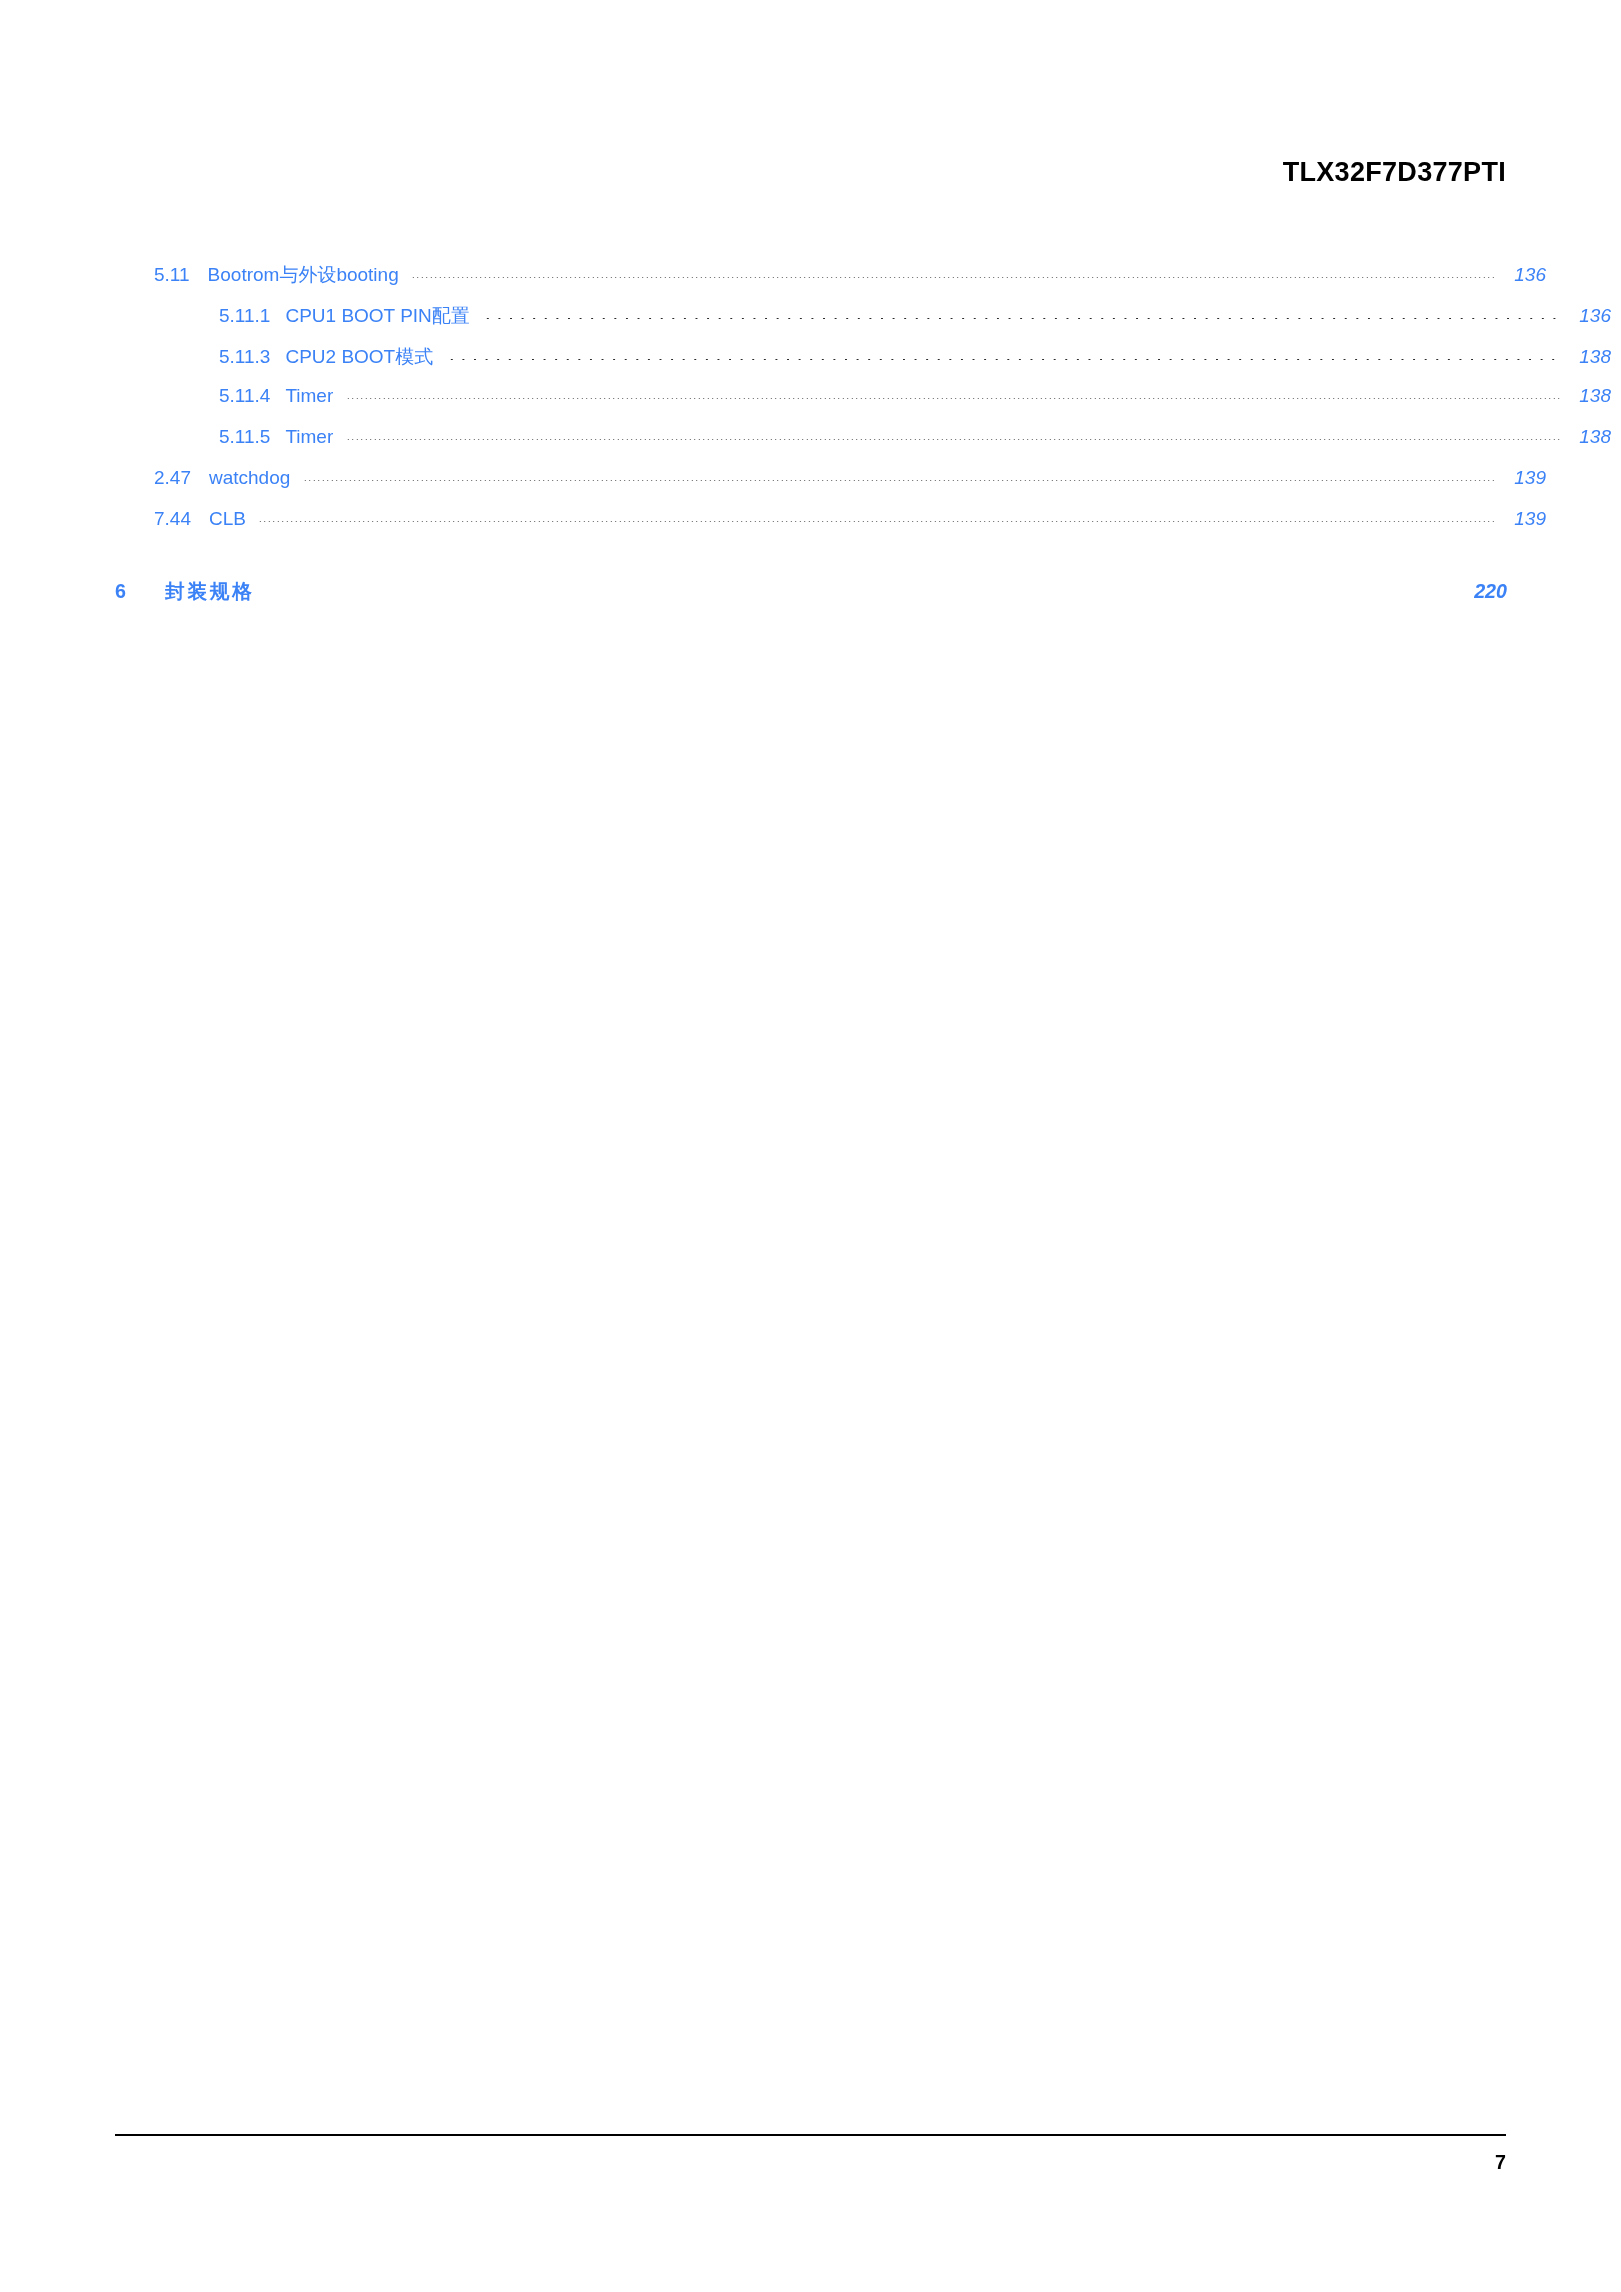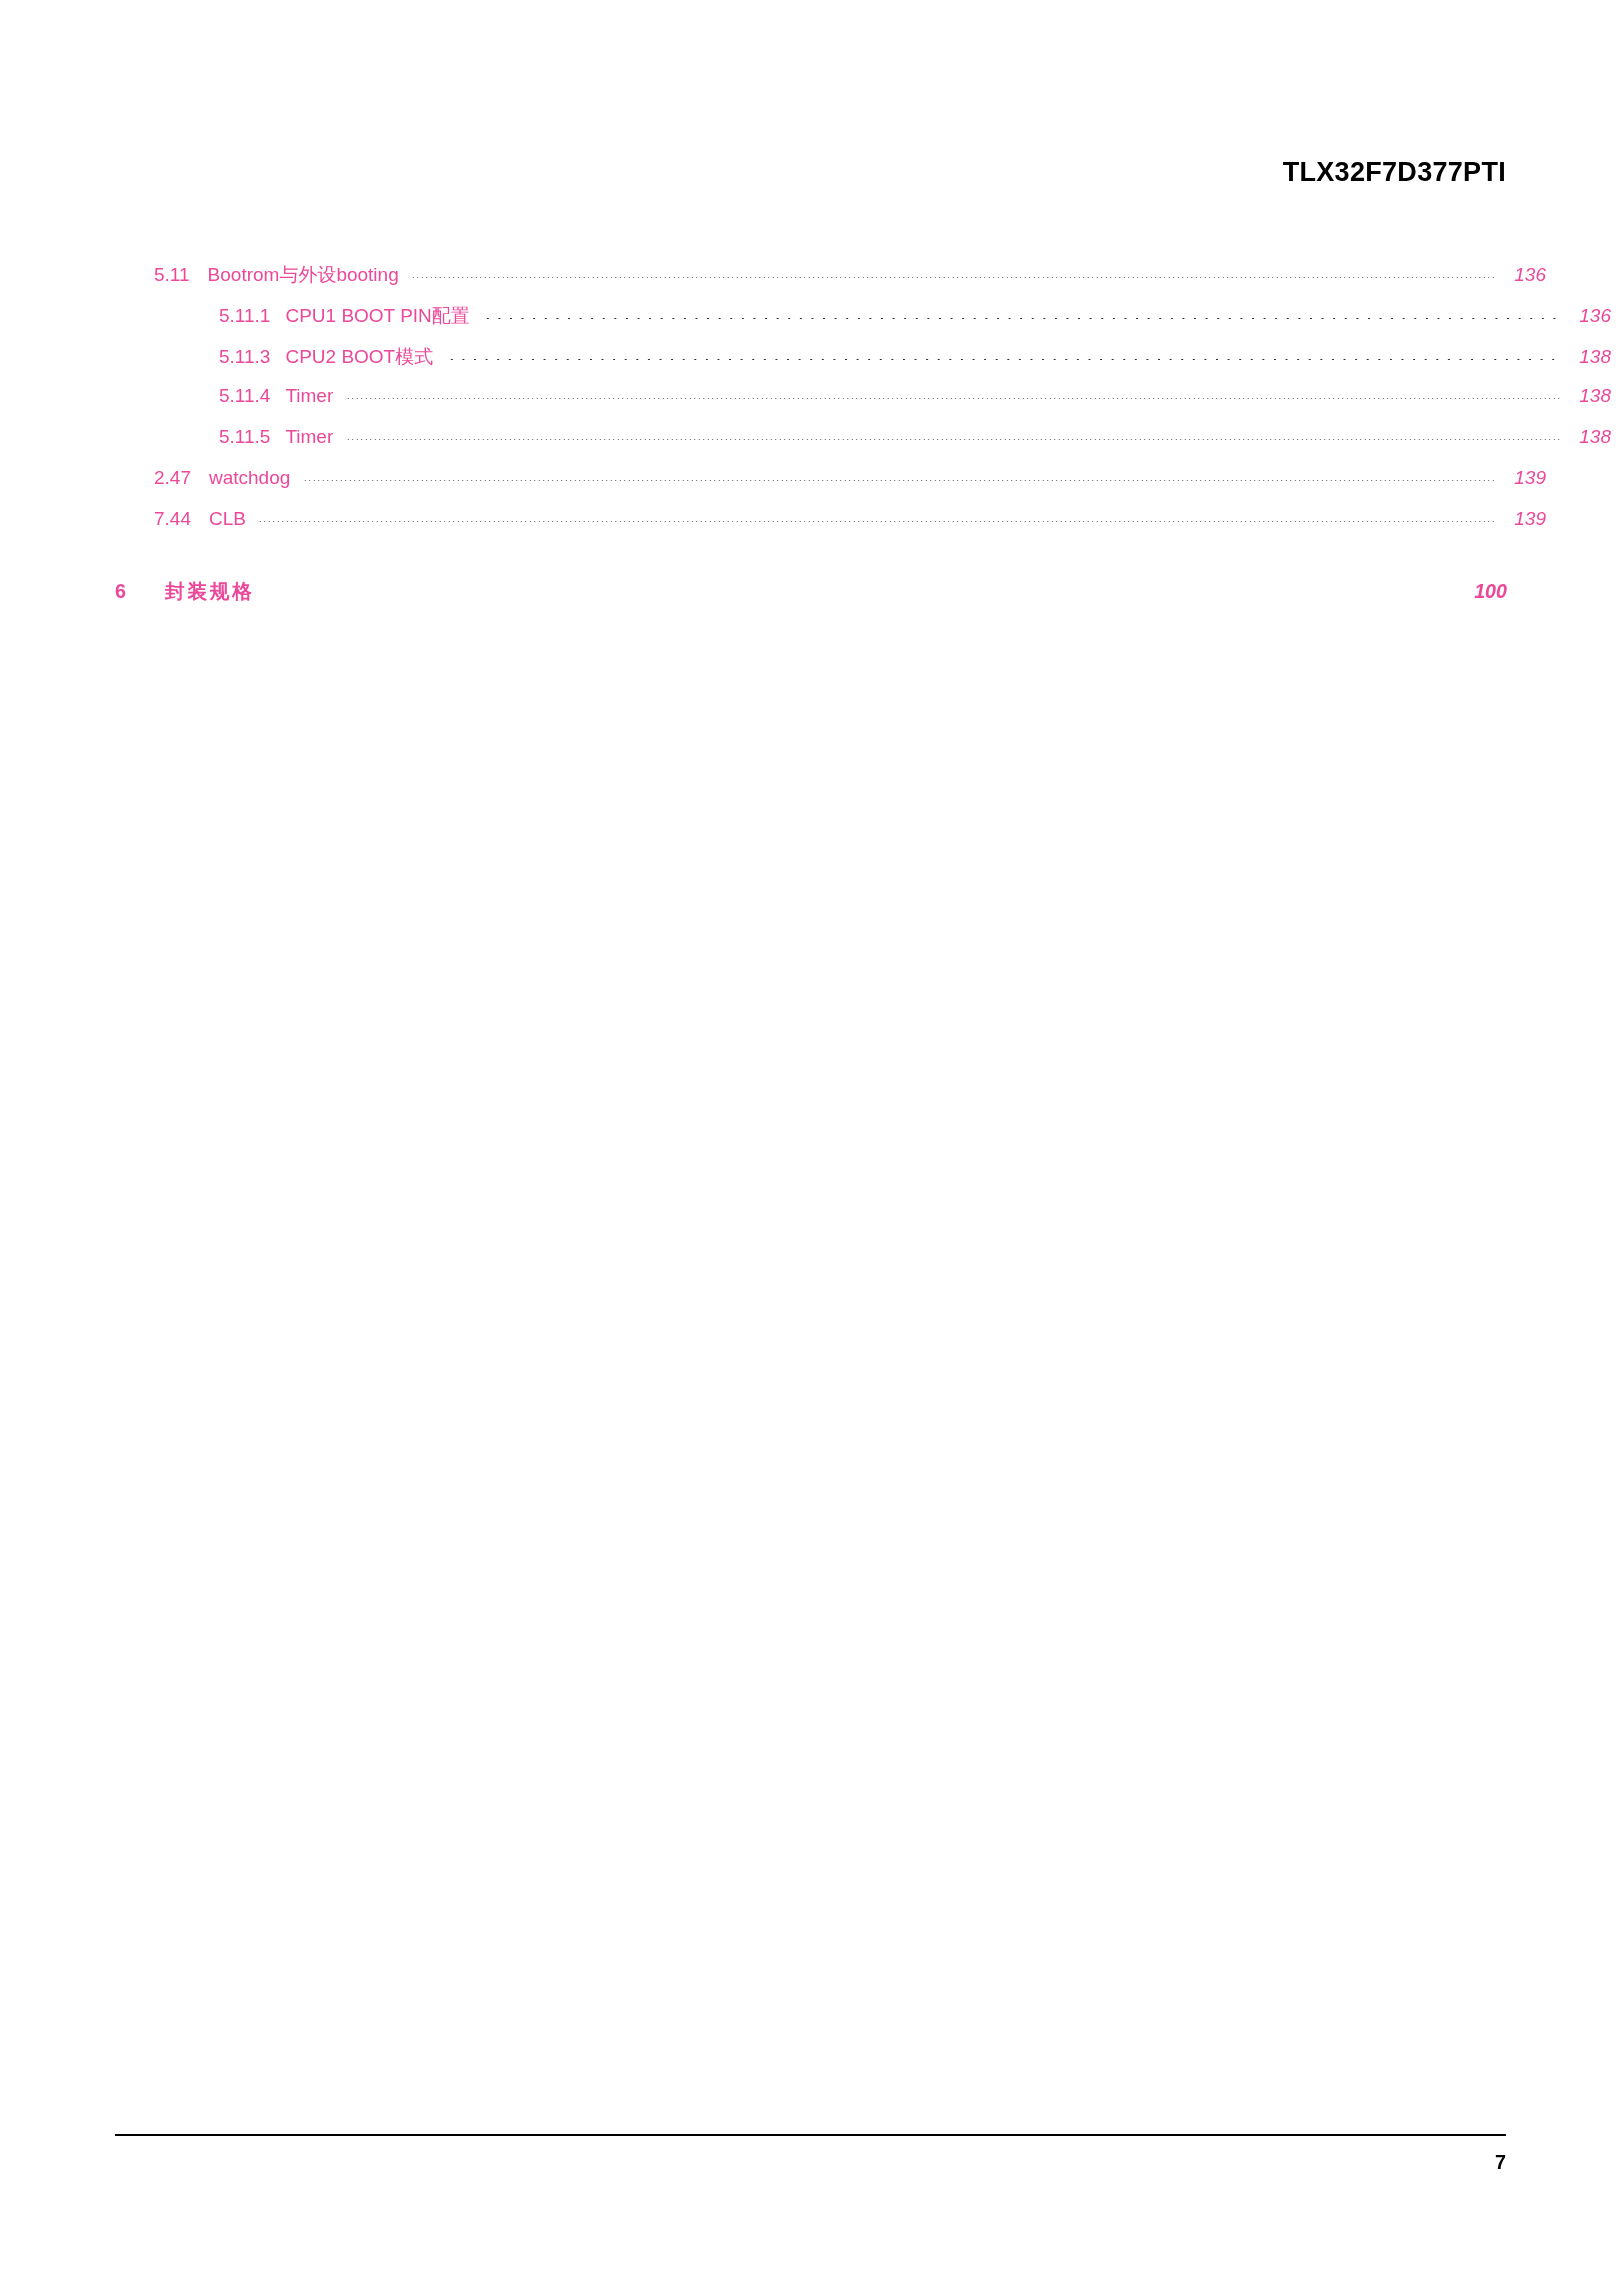--- a/index.html
+++ b/index.html
@@ -39,21 +39,21 @@
     top: 262px;
     left: 115px;
     width: 1392px;
   }
   .toc-row {
     display: flex;
     align-items: baseline;
     width: 100%;
     height: 41px;
     font-size: 19px;
-    color: #ec4899;
+    color: #3b82f6;
     justify-content: flex-end;
   }
   .toc-row.level1 {
     padding-left: 39px;
   }
   .toc-row.level2 {
     padding-left: 104px;
   }
   .toc-row.part {
     padding-left: 0px;
@@ -195,21 +195,21 @@
       <span class="toc-num">7.44</span>
       <span class="toc-title">CLB</span>
       <span class="leader dots-fine"></span>
       <span class="toc-page">139</span>
     </div>
 
     <div class="toc-row part">
       <span class="toc-num partnum">6</span>
       <span class="toc-title">封装规格</span>
       <span class="leader none"></span>
-      <span class="toc-page">100</span>
+      <span class="toc-page">220</span>
     </div>
 
   </div>
 
   <div class="footer-rule"></div>
   <div class="footer-page">7</div>
 
 </div>
 
 

